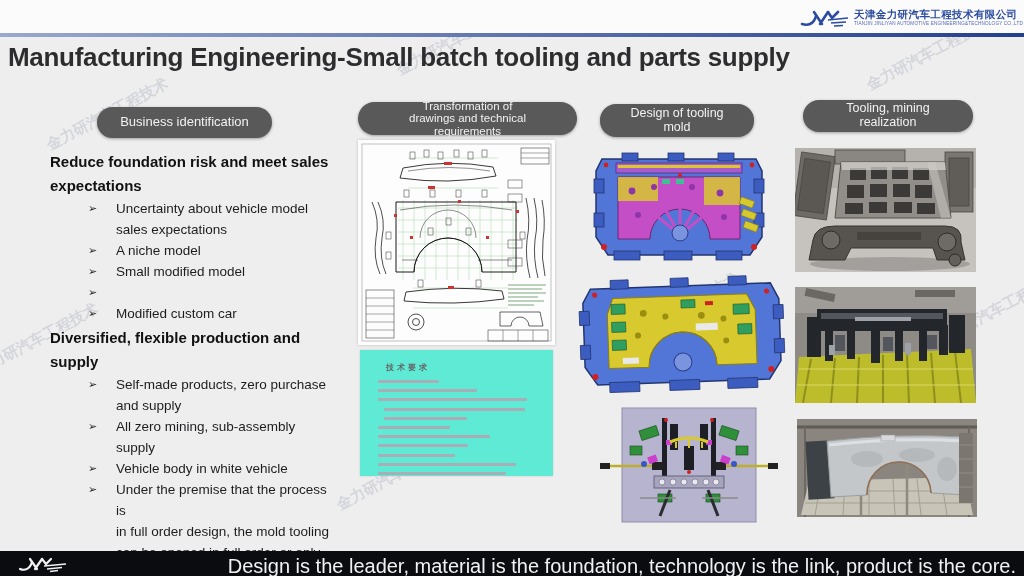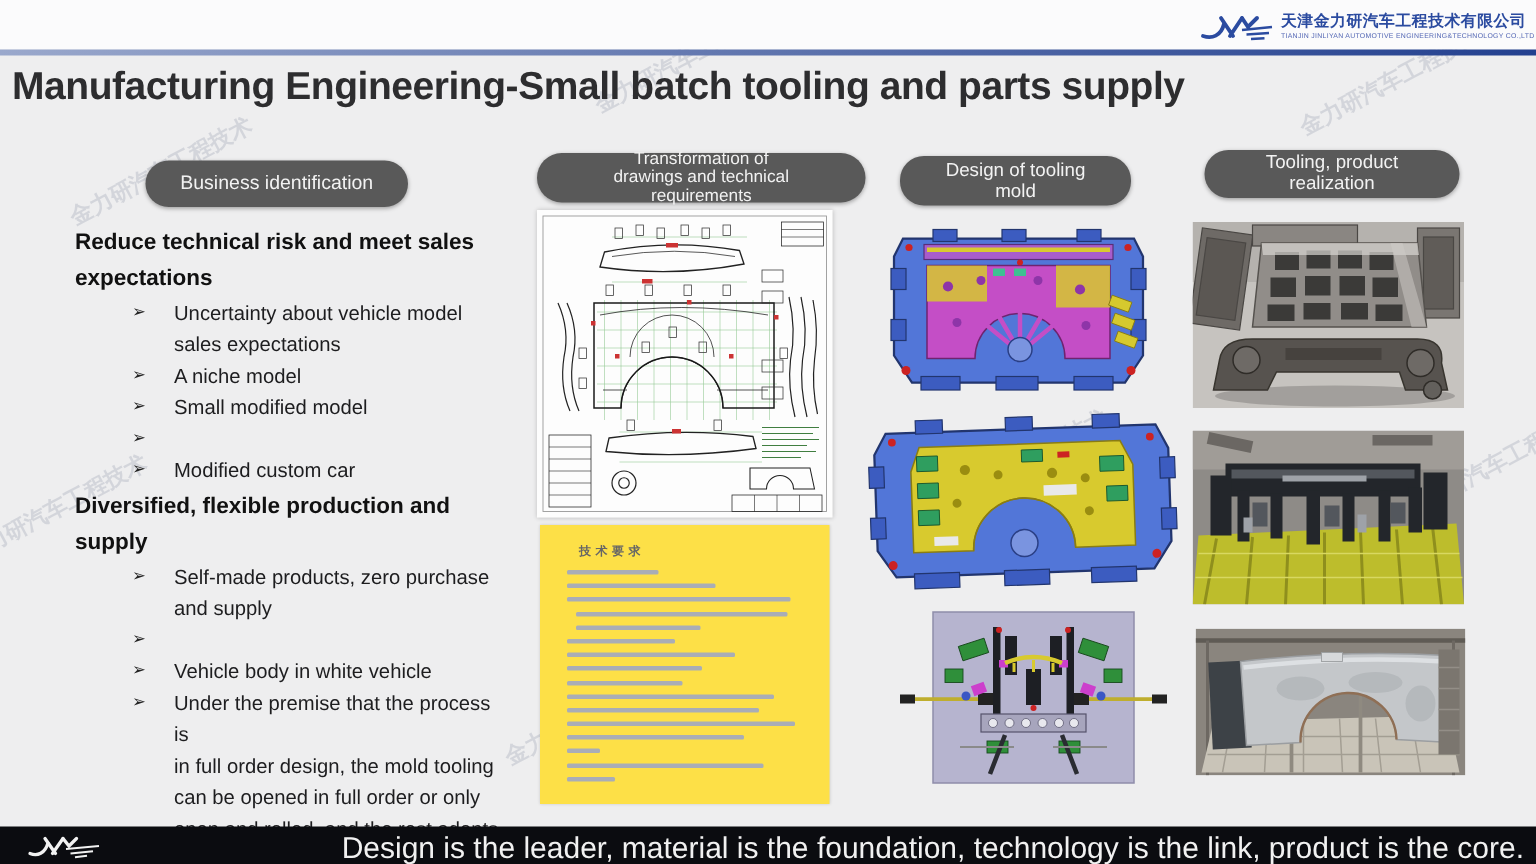--- a/index.html
+++ b/index.html
@@ -36,21 +36,21 @@
   .bullet{display:flex;margin-left:38px;line-height:21px;font-size:13.5px;}
   .bullet .mark{width:28px;flex:0 0 auto;font-size:11px;color:#222;}
   .bullet .btxt{white-space:pre-line;}
   .sec2{margin-top:2px;}
 
   
   .fig{overflow:hidden;}
   .fig svg{display:block;}
 
   
-  .doc{left:360px;top:350px;width:193px;height:186px;background:#fde047;
+  .doc{left:360px;top:350px;width:193px;height:126px;background:#5eead4;
        box-shadow:0 0 2px rgba(0,0,0,.15);padding:0;}
   .doc-title{position:absolute;left:26px;top:12px;font-size:8px;color:#666;
              letter-spacing:3px;font-weight:bold;}
   .doc-lines{position:absolute;left:18px;top:30px;width:160px;}
   .doc-line{height:3px;background:#a9adb6;margin-bottom:6.2px;border-radius:1px;}
 
   
   .footer{left:0;top:551px;width:1024px;height:25px;background:#0b0c10;
           display:flex;align-items:center;}
   .footer-tagline{position:absolute;right:8px;top:4px;font-size:20px;color:#f1f1f1;}
@@ -95,25 +95,25 @@
 </div>
 
 <div class="abs title">Manufacturing Engineering-Small batch tooling and parts supply</div>
 
 <div class="abs stage stage1">Business identification</div>
 <div class="abs stage stage2">Transformation of
 drawings and technical
 requirements</div>
 <div class="abs stage stage3">Design of tooling
 mold</div>
-<div class="abs stage stage4">Tooling, product
+<div class="abs stage stage4">Tooling, mining
 realization</div>
 
 <div class="abs leftpanel">
-  <div class="sec-head">Reduce technical risk and meet sales
+  <div class="sec-head">Reduce foundation risk and meet sales
 expectations</div>
   <div class="bullet">
     <span class="mark">➢</span>
     <span class="btxt">Uncertainty about vehicle model
 sales expectations</span>
     </div>
   <div class="bullet">
     <span class="mark">➢</span>
     <span class="btxt">A niche model</span>
     </div>
@@ -130,20 +130,21 @@
     </div>
 
   <div class="sec-head sec2">Diversified, flexible production and supply</div>
   <div class="bullet">
     <span class="mark">➢</span>
     <span class="btxt">Self-made products, zero purchase
 and supply</span>
     </div>
   <div class="bullet">
     <span class="mark">➢</span>
+    <span class="btxt">All zero mining, sub-assembly supply</span>
     </div>
   <div class="bullet">
     <span class="mark">➢</span>
     <span class="btxt">Vehicle body in white vehicle</span>
     </div>
   <div class="bullet">
     <span class="mark">➢</span>
     <span class="btxt">Under the premise that the process is
 in full order design, the mold tooling
 can be opened in full order or only

